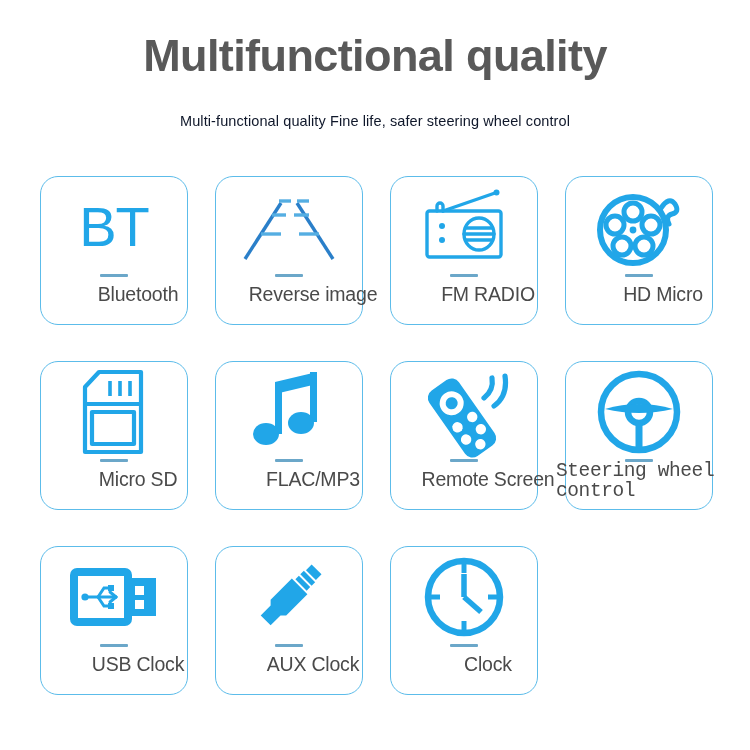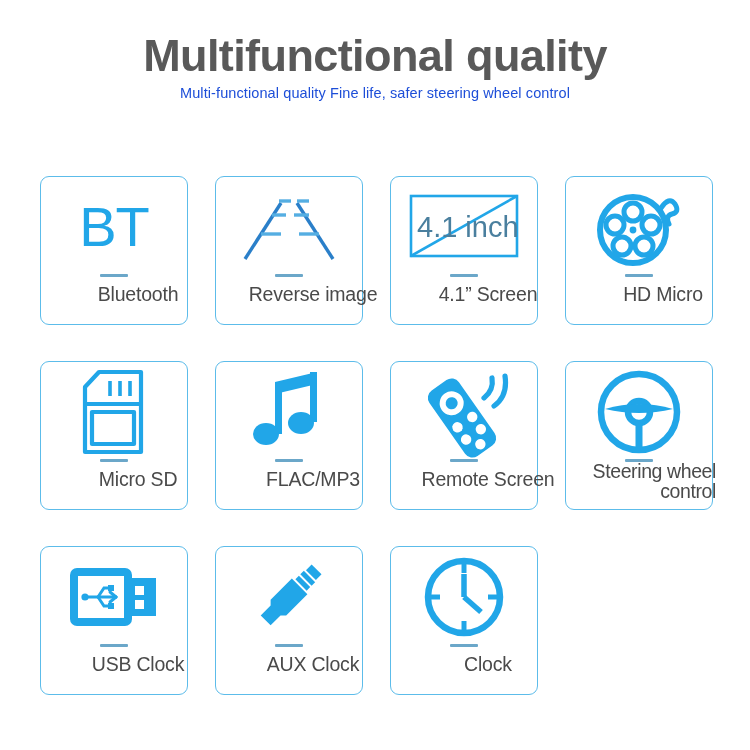--- a/index.html
+++ b/index.html
@@ -27,23 +27,23 @@
 
   .page-title {
     font-size: 45px;
     font-weight: 700;
     color: #595959;
     letter-spacing: -0.6px;
     line-height: 1.08;
   }
 
   .page-subtitle {
-    margin-top: 4px;
+    margin-top: 32px;
     font-size: 14.5px;
-    color: #1d4ed8;
+    color: #0f172a;
     letter-spacing: 0.1px;
   }
 
   
   .grid {
     position: absolute;
     top: 176px;
     left: 40px;
     width: 672px;
     display: grid;
@@ -51,21 +51,21 @@
     grid-template-rows: repeat(3, 149px);
     column-gap: 27px;
     row-gap: 36px;
   }
 
   .card {
     position: relative;
     width: 148px;
     height: 149px;
     border: 1.4px solid #5cbcea;
-    border-radius: 9px;
+    border-radius: 18px;
     background: #ffffff;
     display: flex;
     flex-direction: column;
     align-items: center;
   }
 
   .card-icon {
     height: 96px;
     width: 100%;
     display: flex;
@@ -90,24 +90,25 @@
     line-height: 1.04;
     white-space: nowrap;
     letter-spacing: -0.2px;
     margin-left: 48px;
   }
 
   
   .card-label.wrap {
     white-space: normal;
     width: 160px;
-    text-align: right;
+    text-align: left;
     margin-top: -1px;
     margin-left: -6px;
     letter-spacing: -0.4px;
+    font-family: Liberation Mono, monospace;
   }
 
   .bt-text {
     font-size: 56px;
     font-weight: 400;
     color: #21a6e8;
     line-height: 1;
     letter-spacing: -1px;
   }
 
@@ -147,32 +148,41 @@
             <line x1="55" y1="26" x2="70" y2="26"></line>
             <line x1="22" y1="45" x2="42" y2="45"></line>
             <line x1="60" y1="45" x2="80" y2="45"></line>
           </g>
         </svg>
       </div>
       <div class="divider"></div>
       <div class="card-label">Reverse image</div>
     </div>
 
-
-    <div class="card">
-      <div class="card-icon">
-        <svg width="112" height="72" viewBox="0 0 112 72">
-          <rect x="3" y="5" width="106" height="60" fill="none" stroke="#21a6e8" stroke-width="2.6"></rect>
-          <line x1="3" y1="65" x2="109" y2="5" stroke="#21a6e8" stroke-width="2.6"></line>
-          <text x="9" y="46" font-family="Liberation Sans, sans-serif" font-size="29" fill="#4a7f9e">4.1 inch</text>
-        </svg>
-      </div>
-      <div class="divider"></div>
-      <div class="card-label">4.1”  Screen</div>
-    </div>
+    <div class="card">
+      <div class="card-icon">
+        <svg width="86" height="80" viewBox="0 0 86 80">
+          <g stroke="#21a6e8" stroke-width="3.4" fill="none" stroke-linecap="round">
+            <line x1="22" y1="24" x2="74" y2="6"></line>
+            <circle cx="75.5" cy="5.5" r="3" fill="#21a6e8" stroke="none"></circle>
+            <path d="M16 24 L16 19 A3 3 0 0 1 22 19 L22 24"></path>
+            <rect x="6" y="24" width="74" height="46" rx="2.5"></rect>
+            <ellipse cx="58" cy="47" rx="15" ry="16"></ellipse>
+            <line x1="44.5" y1="41" x2="71.5" y2="41"></line>
+            <line x1="43" y1="47" x2="73" y2="47"></line>
+            <line x1="44.5" y1="53" x2="71.5" y2="53"></line>
+            <circle cx="21" cy="39" r="3" fill="#21a6e8" stroke="none"></circle>
+            <circle cx="21" cy="53" r="3" fill="#21a6e8" stroke="none"></circle>
+          </g>
+        </svg>
+      </div>
+      <div class="divider"></div>
+      <div class="card-label">FM RADIO</div>
+    </div>
+
 
     <div class="card">
       <div class="card-icon">
         <svg width="92" height="82" viewBox="0 0 92 82">
           <g stroke="#21a6e8" fill="none">
             <circle cx="40" cy="44" r="33" stroke-width="6"></circle>
             <circle cx="40" cy="26" r="9" stroke-width="5"></circle>
             <circle cx="22" cy="39" r="9" stroke-width="5"></circle>
             <circle cx="58" cy="39" r="9" stroke-width="5"></circle>
             <circle cx="29" cy="60" r="9" stroke-width="5"></circle>

